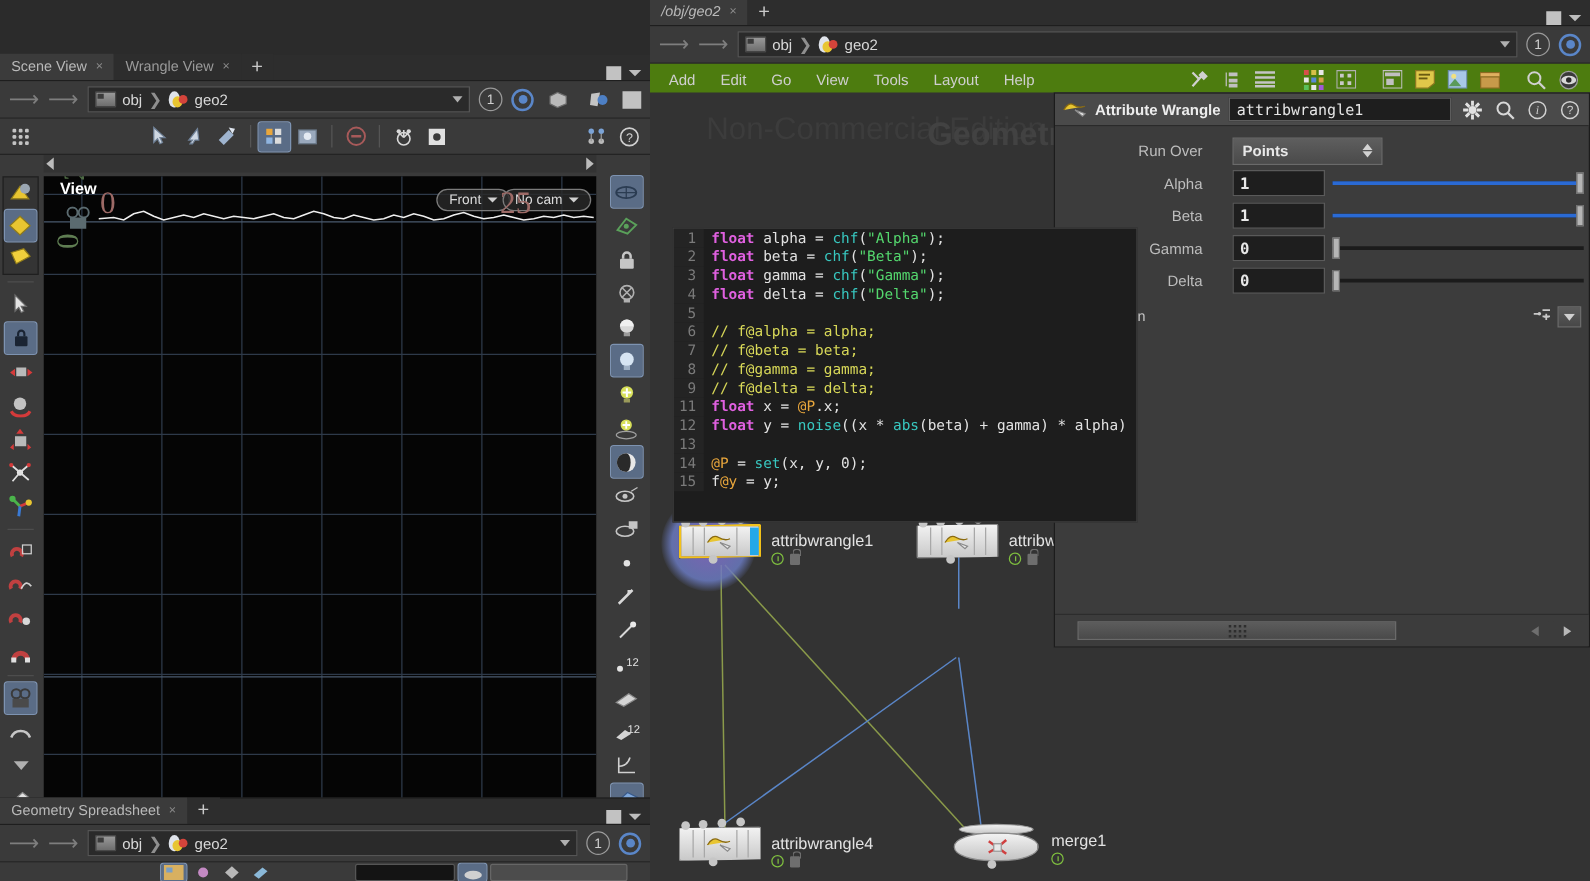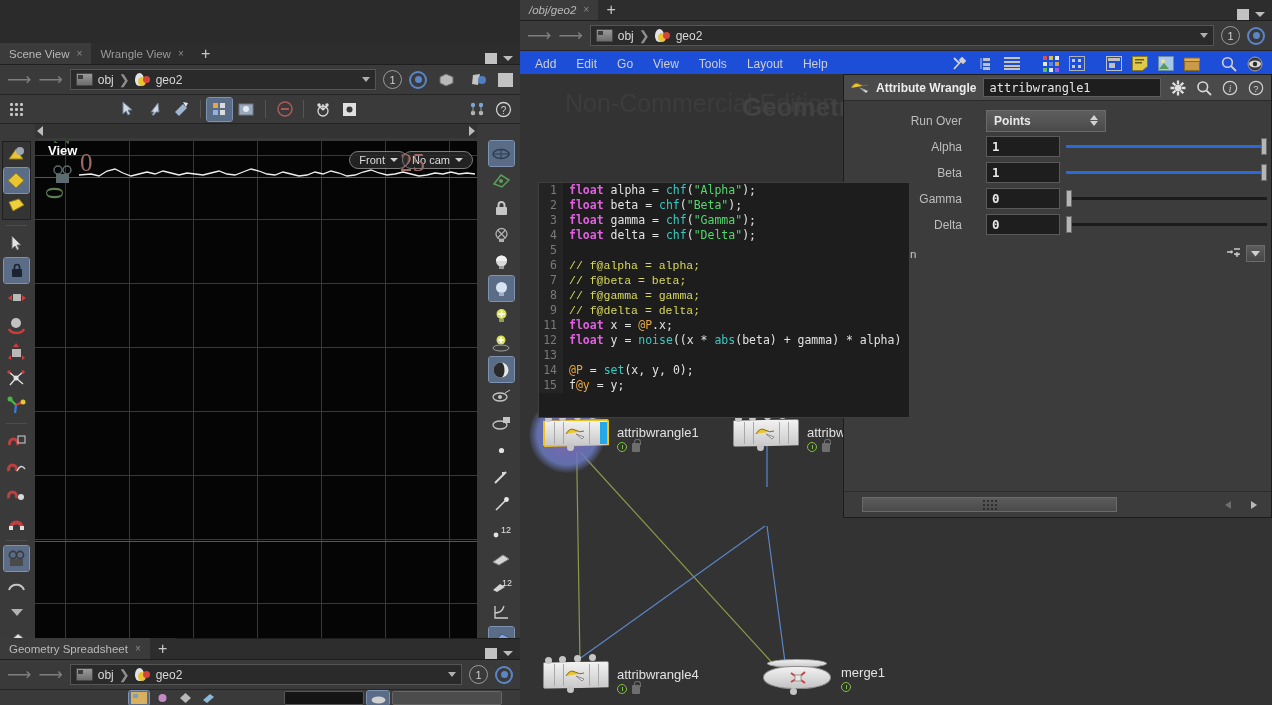--- a/index.html
+++ b/index.html
@@ -92,21 +92,21 @@
     border-right:6px solid #bcbcbc;}
   .tri-r{width:0;height:0;border-top:5px solid transparent;border-bottom:5px solid transparent;
     border-left:6px solid #bcbcbc;}
 
   
   #geosheet{left:0;top:638px;width:520px;height:85px;background:#2d2d2d;border-top:1px solid #1d1d1d;}
   #gs-toolrow{height:16px;background:#3a3a3a;display:flex;align-items:center;gap:3px;padding:0 6px;overflow:hidden;}
 
   
   #netpanel{left:520px;top:0;width:752px;height:705px;background:#333;}
-  .menubar{height:26px;background:#1d4ed8;display:flex;align-items:center;
+  .menubar{height:26px;background:#4d7c0f;display:flex;align-items:center;
     padding:0 6px;gap:2px;border-bottom:1px solid #252525;}
   .menu-item{font-size:12px;color:#cfcfcf;padding:3px 9px;}
   .menu-right{margin-left:auto;display:flex;align-items:center;gap:3px;}
   .m-ico{width:23px;height:21px;display:flex;align-items:center;justify-content:center;}
 
   #netcanvas{position:absolute;left:0;top:74px;width:752px;height:631px;
     background:#333;overflow:hidden;}
   #wm-nc{position:absolute;left:45px;top:15px;font-size:25px;color:#3c3c3c;}
   #wm-geo{position:absolute;left:222px;top:18px;font-size:26px;font-weight:bold;color:#424242;}
 
@@ -163,21 +163,21 @@
 
   #codebox{position:absolute;left:861px;top:256px;width:372px;height:236px;
     background:#1d1d1d;border:1px solid #3e3e3e;overflow:hidden;
     font-family:"DejaVu Sans Mono",monospace;font-size:11.5px;}
   .cline{height:15px;display:flex;white-space:pre;}
   .gut{width:24px;text-align:right;padding-right:6px;color:#7a7a7a;background:#242424;flex:none;}
   .code{padding-left:6px;}
   .kw{color:#e060e0;font-weight:bold;}
   .fn{color:#38c8c0;}
   .str{color:#54d86e;}
-  .cm{color:#d8d858;font-family:Liberation Mono, monospace;}
+  .cm{color:#d8d858;}
   .at{color:#e8a63c;}
   .pl{color:#e2e2e2;}
 
   .dlg-foot{position:absolute;left:0;bottom:0;width:100%;height:26px;background:#3c3c3c;
     display:flex;align-items:center;gap:4px;padding:0 6px;border-top:1px solid #2c2c2c;}
   .hbar{flex:1;height:15px;background:linear-gradient(#5c5c5c,#4a4a4a);border:1px solid #6a6a6a;
     display:flex;align-items:center;justify-content:center;}
   .grip{display:grid;grid-template-columns:repeat(4,2px);grid-template-rows:repeat(3,2px);gap:2px;}
   .grip i{width:2px;height:2px;background:#2e2e2e;display:block;}
   .nav-b{width:22px;height:15px;display:flex;align-items:center;justify-content:center;background:#3c3c3c;}

